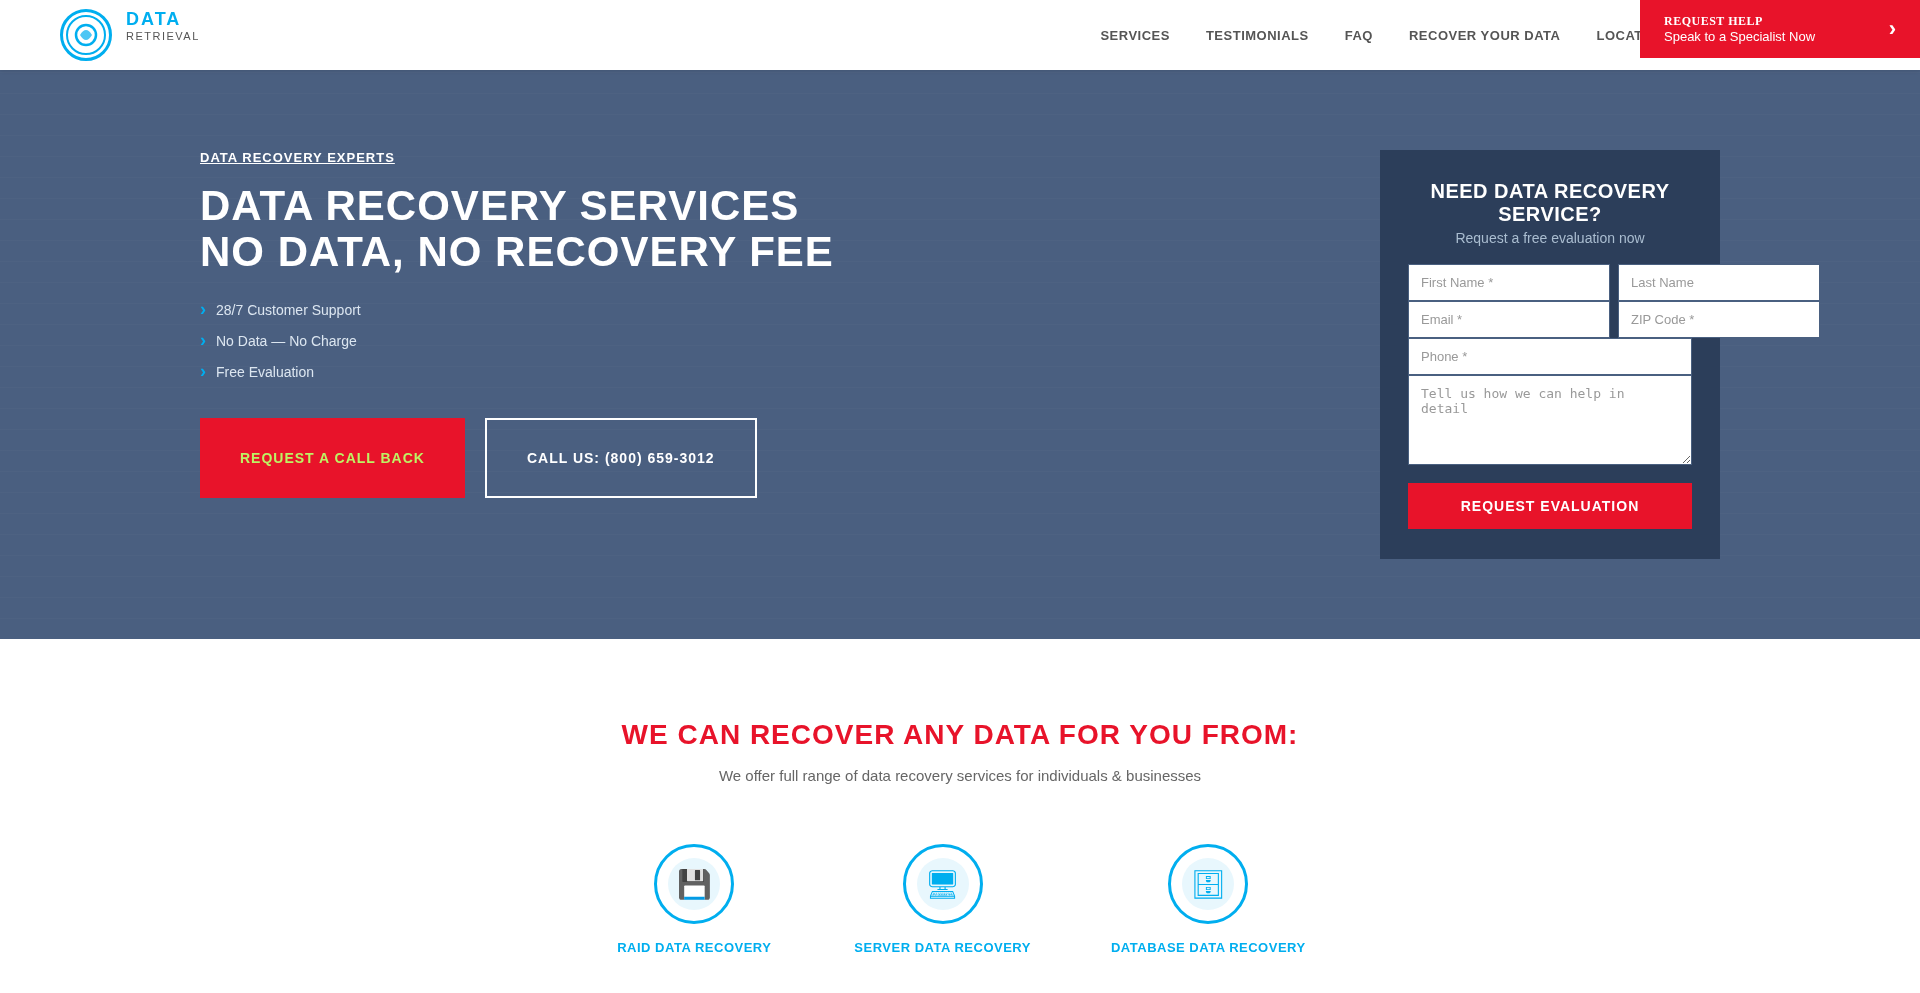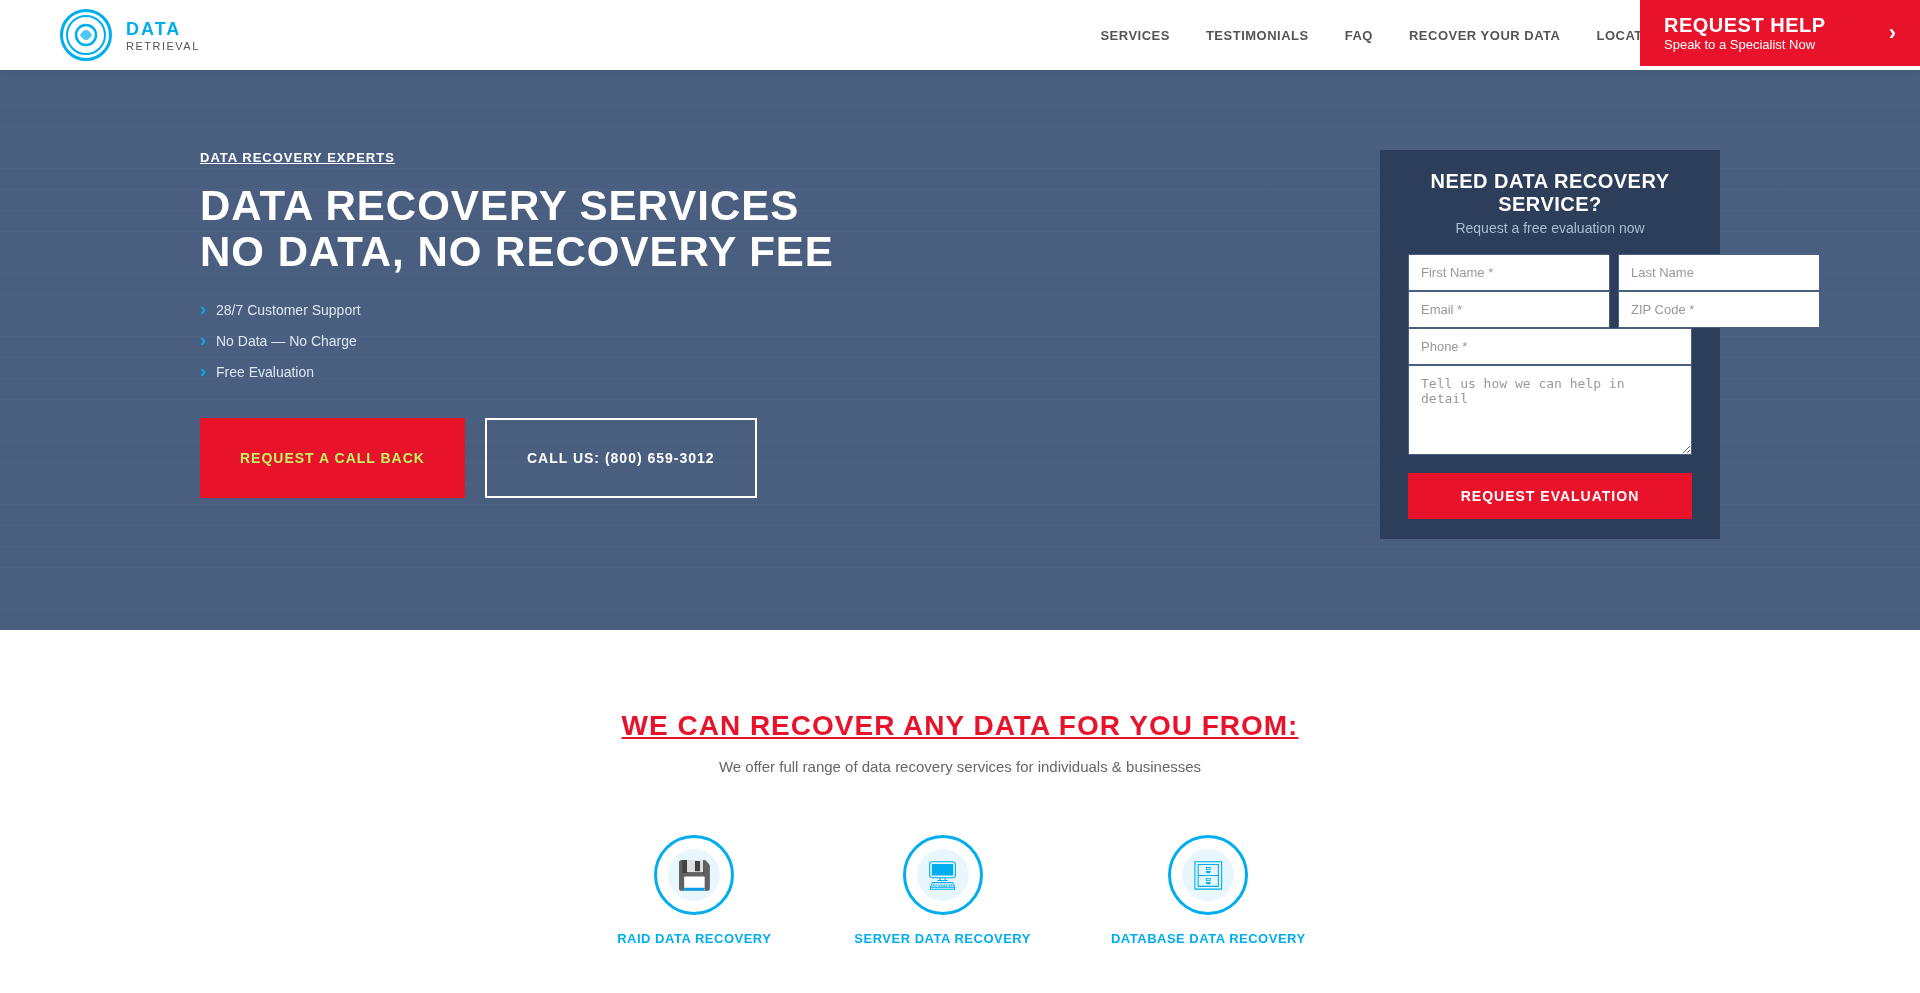--- a/index.html
+++ b/index.html
@@ -12,21 +12,21 @@
       display: flex;
       align-items: center;
       justify-content: space-between;
       padding: 0 60px;
       box-shadow: 0 1px 4px rgba(0,0,0,0.1);
       position: relative;
       z-index: 10;
     }
     .logo-area {
       display: flex;
-      align-items: center;
+      align-items: flex-start;
     }
     .logo-circle {
       width: 52px;
       height: 52px;
       border-radius: 50%;
       border: 3px solid #00aeef;
       display: flex;
       align-items: center;
       justify-content: center;
       color: #00aeef;
@@ -68,24 +68,25 @@
       padding: 14px 24px;
       display: flex;
       align-items: center;
       gap: 16px;
       z-index: 100;
       cursor: pointer;
       min-width: 280px;
     }
     .request-help-text-block { flex: 1; }
     .request-help-title {
-      font-size: 20px;
+      font-size: 12px;
       font-weight: bold;
       letter-spacing: 0.5px;
       text-transform: uppercase;
+      font-family: Liberation Serif, serif;
     }
     .request-help-sub {
       font-size: 13px;
       font-weight: normal;
     }
     .request-help-arrow {
       font-size: 22px;
       font-weight: bold;
     }
 
@@ -186,21 +187,21 @@
       font-weight: bold;
       text-transform: uppercase;
       letter-spacing: 1px;
       cursor: pointer;
       min-width: 220px;
     }
 
     
     .form-panel {
       background: #2c3e5a;
-      padding: 20px 28px;
+      padding: 30px 28px;
       width: 340px;
       margin-left: auto;
       color: #fff;
       flex-shrink: 0;
     }
     .form-panel-title {
       font-size: 20px;
       font-weight: bold;
       text-align: center;
       color: #fff;
@@ -263,21 +264,20 @@
     .services-title {
       font-size: 28px;
       font-weight: bold;
       text-transform: uppercase;
       letter-spacing: 1px;
       margin-bottom: 16px;
       color: #333;
     }
     .services-title span {
       color: #e8132a;
-      text-decoration: underline;
     }
     .services-desc {
       font-size: 15px;
       color: #666;
       margin-bottom: 60px;
     }
     .services-grid {
       display: flex;
       justify-content: center;
       gap: 80px;

